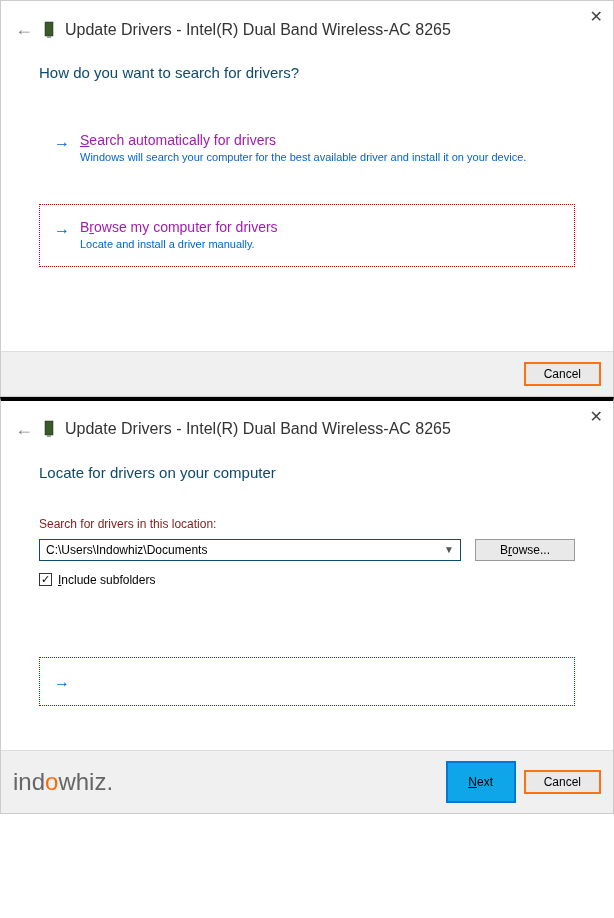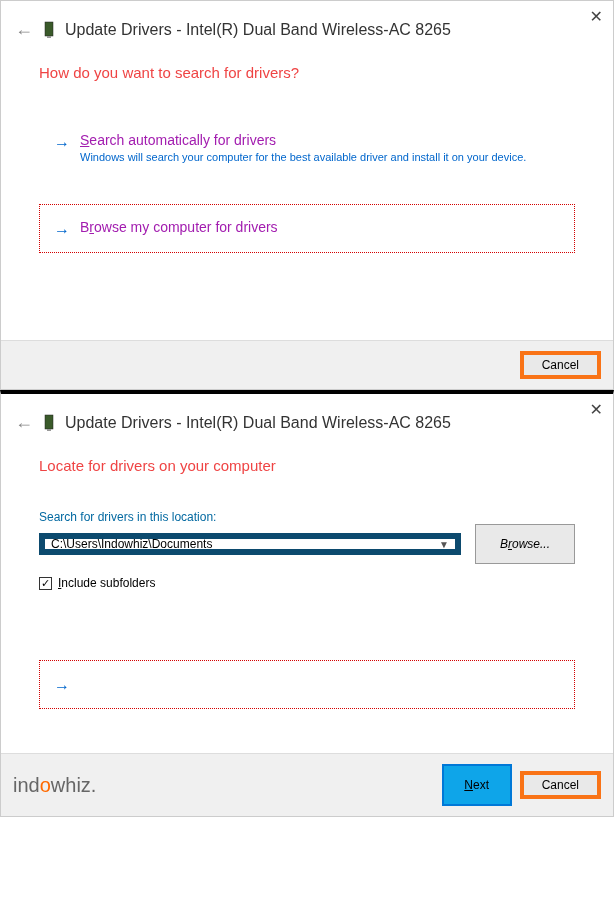--- a/index.html
+++ b/index.html
@@ -5,40 +5,40 @@
   * { box-sizing: border-box; margin: 0; padding: 0; }
   body { font-family: "Segoe UI", Tahoma, sans-serif; background: #fff; width: 614px; }
   .dialog { width: 614px; background: #fff; border: 1px solid #ccc; position: relative; }
   .dialog + .dialog { border-top: 4px solid #000; }
   .close-x { position: absolute; top: 6px; right: 10px; font-size: 16px; color: #444; cursor: default; }
   .header-row { display: flex; align-items: center; padding: 18px 14px 0 14px; gap: 10px; }
   .back-arrow { color: #888; font-size: 18px; }
   .device-icon { width: 12px; height: 18px; }
   .header-title { font-size: 16px; color: #333; }
   .content { padding: 24px 38px 0 38px; min-height: 300px; }
-  .heading { font-size: 15px; color: #ef4444; margin-bottom: 36px; }
+  .heading { font-size: 15px; color: #0c4a6e; margin-bottom: 36px; }
   .option-box { padding: 14px 14px; margin-bottom: 24px; display: flex; align-items: flex-start; gap: 10px; border: 1px solid transparent; }
   .option-box.highlight { border: 1px dotted #d40000; }
   .opt-arrow { color: #0066cc; font-size: 16px; margin-top: 1px; font-weight: bold; }
   .opt-text { flex: 1; }
   .opt-title { color: #a21caf; font-size: 14px; }
   .opt-title u { text-decoration: underline; text-underline-offset: 1px; }
   .opt-desc { color: #0066cc; font-size: 11px; font-weight: 400; margin-top: 2px; line-height: 1.35; }
-  .field-label { font-size: 12px; color: #0369a1; margin-bottom: 0; }
+  .field-label { font-size: 12px; color: #7f1d1d; margin-bottom: 8px; }
   .path-row { display: flex; gap: 14px; align-items: center; margin-bottom: 12px; }
-  .path-box { flex: 1; display: flex; align-items: center; border: 6px solid #0c4a6e; height: 22px; padding: 0 6px; font-size: 12px; position: relative; }
+  .path-box { flex: 1; display: flex; align-items: center; border: 1px solid #0c4a6e; height: 22px; padding: 0 6px; font-size: 12px; position: relative; }
   .path-box-text { flex: 1; }
   .path-box-caret { color: #555; font-size: 10px; }
-  .browse-btn { border: 1px solid #999; background: #e9e9e9; font-size: 12px; padding: 2px 24px; height: 40px; font-style: italic; }
+  .browse-btn { border: 1px solid #999; background: #e9e9e9; font-size: 12px; padding: 2px 24px; height: 22px; }
   .checkbox-row { display: flex; align-items: center; gap: 6px; font-size: 12px; }
   .checkbox { width: 13px; height: 13px; border: 1px solid #333; display: flex; align-items: center; justify-content: center; font-size: 11px; line-height: 1; }
   .footer { background: #f0f0f0; border-top: 1px solid #ddd; display: flex; justify-content: flex-end; align-items: center; padding: 10px 12px; gap: 8px; }
-  .footer .logo { margin-right: auto; font-size: 20px; font-weight: 300; color: #666; }
+  .footer .logo { margin-right: auto; font-size: 24px; font-weight: 300; color: #666; }
   .footer .logo .o { color: #ff6a00; }
-  .btn { border: 4px solid #f97316; background: #e9e9e9; font-size: 12px; padding: 3px 18px; min-width: 70px; }
+  .btn { border: 2px solid #f97316; background: #e9e9e9; font-size: 12px; padding: 3px 18px; min-width: 70px; }
   .btn.primary { border: 2px solid #0078d7; background: #0ea5e9; padding: 12px 17px; }
   .spacer { height: 60px; }
 </style>
 </head>
 <body>
 
 <div class="dialog">
   <div class="close-x">✕</div>
   <div class="header-row">
     <span class="back-arrow">←</span>
@@ -56,20 +56,21 @@
       <div class="opt-text">
         <div class="opt-title"><span></span><u>S</u><span>earch automatically for drivers</span></div>
         <div class="opt-desc">Windows will search your computer for the best available driver and install it on your device.</div>
       </div>
     </div>
 
     <div class="option-box highlight">
       <span class="opt-arrow">→</span>
       <div class="opt-text">
         <div class="opt-title"><span>B</span><u>r</u><span>owse my computer for drivers</span></div>
+        <div class="opt-desc">Locate and install a driver manually.</div>
       </div>
     </div>
     <div class="spacer"></div>
   </div>
   <div class="footer">
     <button class="btn">Cancel</button>
   </div>
 </div>
 
 <div class="dialog">

